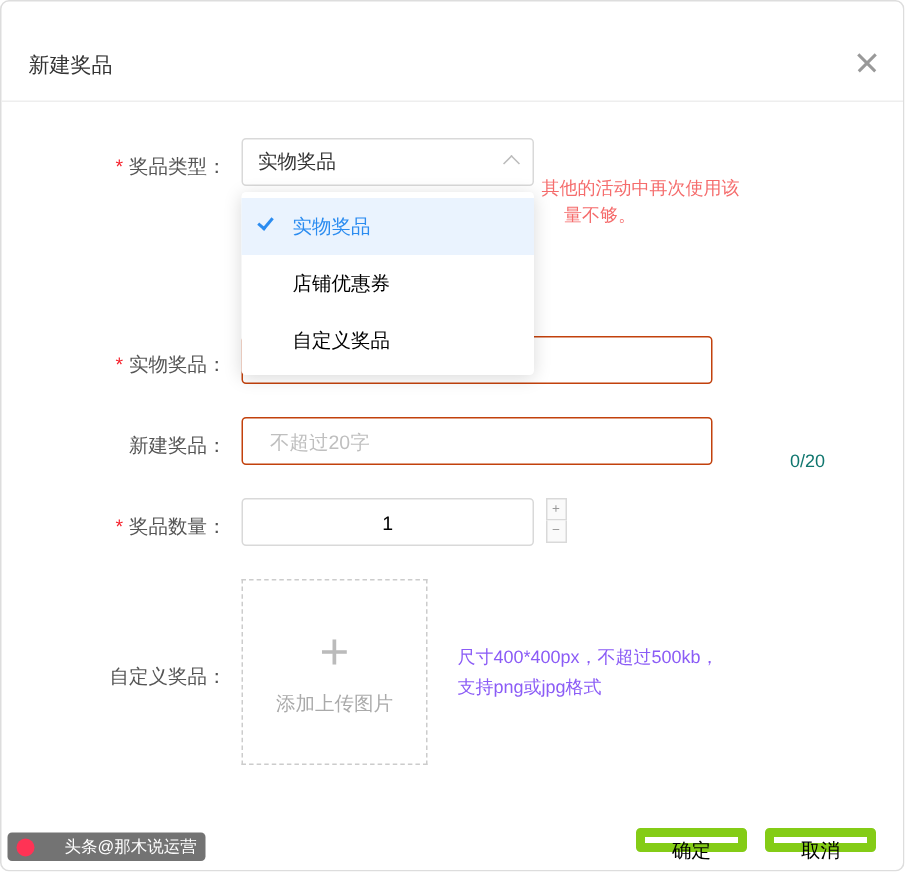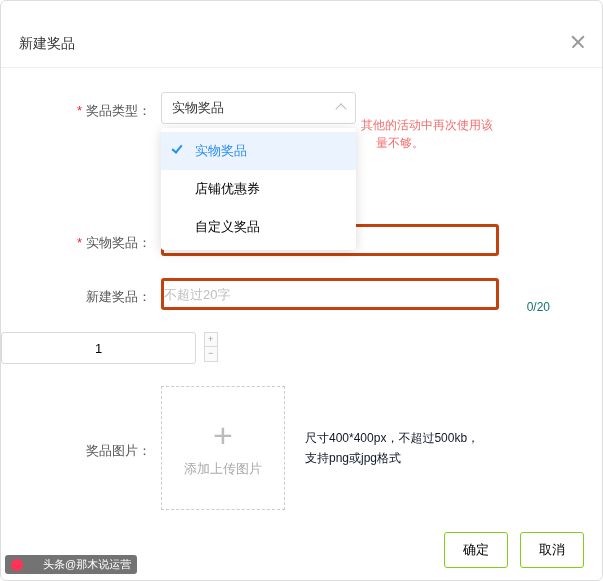--- a/index.html
+++ b/index.html
@@ -121,25 +121,25 @@
     }
 
     .hint-text {
       color: #f56c6c;
       font-size: 12px;
       line-height: 18px;
       padding-left: 200px;
     }
 
     .text-input {
-      border: 3px solid #c2410c;
+      border: 1px solid #c2410c;
       border-radius: 3px;
       height: 32px;
-      width: 338px;
-      padding: 0 0;
+      width: 314px;
+      padding: 0 18px;
       font-size: 13px;
     }
     .text-input.with-count { padding-right: 45px; }
     .count {
       position: absolute;
       right: 12px;
       top: 22px;
       font-size: 12px;
       color: #0f766e;
     }
@@ -184,39 +184,39 @@
     }
     .upload-box .plus {
       font-size: 34px;
       font-weight: 300;
       line-height: 1;
       margin-bottom: 8px;
       color: #bbb;
     }
     .upload-hint {
       font-size: 12px;
-      color: #0f172a;
+      color: #8b5cf6;
       margin-left: 20px;
       line-height: 20px;
       max-width: 180px;
       align-self: center;
     }
     .upload-row { display: flex; }
 
     .modal-footer {
       position: absolute;
       bottom: 12px;
       right: 18px;
       display: flex;
       gap: 12px;
     }
     .btn {
-      height: 36px;
+      height: 16px;
       padding: 0 18px;
-      border: 1px solid #84cc16;
+      border: 6px solid #84cc16;
       background: #fff;
       border-radius: 3px;
       cursor: pointer;
       font-size: 13px;
     }
 
     .watermark {
       position: absolute;
       left: 4px;
       bottom: 6px;
@@ -290,32 +290,35 @@
       <div class="label">
         <span>新建奖品：</span>
       </div>
       <div class="field" style="position:relative; width:318px;">
         <input class="text-input with-count" type="text" placeholder="不超过20字" style="">
         <span class="count">0/20</span>
       </div>
     </div>
 
     <div class="form-row">
+      <div class="label">
+        <span class="req">*</span><span>奖品数量：</span>
+      </div>
       <div class="field">
         <input class="num-input" type="text" value="1" style="">
         <span class="stepper">
           <span class="step-btn">+</span>
           <span class="step-btn">−</span>
         </span>
       </div>
     </div>
 
     <div class="form-row">
       <div class="label">
-        <span>奖品图片：</span>
+        <span>自定义奖品：</span>
       </div>
       <div class="field upload-row">
         <div class="upload-box">
           <div class="plus">+</div>
           <div>添加上传图片</div>
         </div>
         <div class="upload-hint">尺寸400*400px，不超过500kb，支持png或jpg格式</div>
       </div>
     </div>
 

